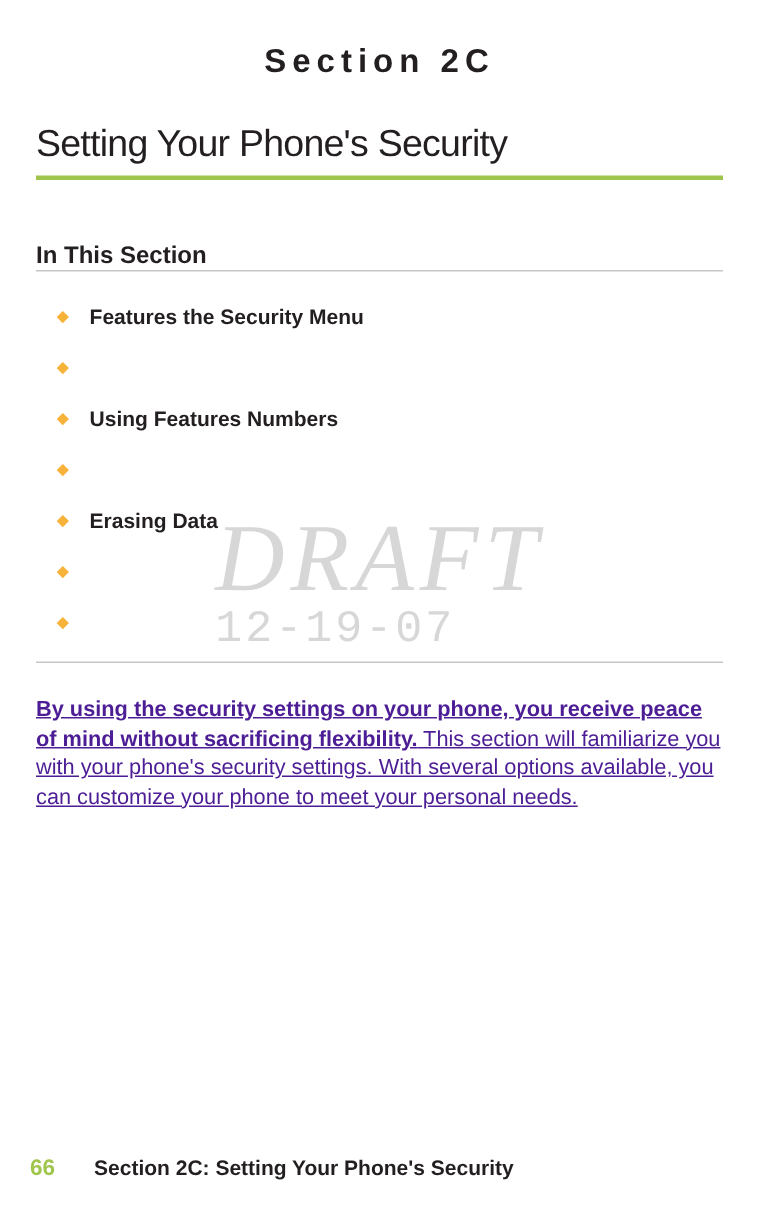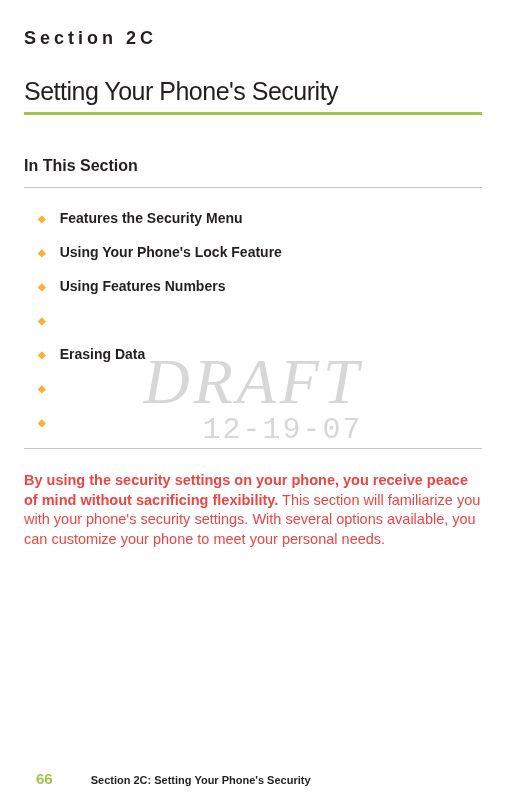--- a/index.html
+++ b/index.html
@@ -11,22 +11,22 @@
     color: #000;
     position: relative;
     overflow: hidden;
   }
   .page {
     padding: 28px 24px 0 24px;
     position: relative;
     height: 100%;
   }
   .section-label {
-    text-align: left;
-    font-size: 18px;
+    text-align: center;
+    font-size: 22px;
     font-weight: 700;
     letter-spacing: 4px;
     color: #231f20;
     margin-bottom: 28px;
   }
   .title {
     font-size: 25px;
     font-weight: 400;
     color: #231f20;
     letter-spacing: -0.5px;
@@ -34,21 +34,21 @@
   }
   .green-rule {
     height: 3px;
     background: #9fc54d;
     margin-bottom: 42px;
   }
   .subhead {
     font-size: 16px;
     font-weight: 700;
     color: #231f20;
-    margin-bottom: 12px;
+    margin-bottom: 0;
   }
   .thin-rule {
     height: 1px;
     background: #c6c6c6;
     margin-bottom: 22px;
   }
   .toc {
     list-style: none;
     margin-bottom: 10px;
   }
@@ -63,32 +63,33 @@
   .diamond {
     color: #f7b239;
     font-size: 10px;
     margin-right: 14px;
     margin-left: 14px;
     line-height: 18px;
   }
   .body-text {
     font-size: 14.5px;
     line-height: 1.35;
-    color: #ef4444;
+    color: #4c1d95;
     margin-top: 18px;
+    text-decoration: underline;
   }
   .body-text .lead {
     font-weight: 700;
   }
   .watermark {
     position: absolute;
     left: 50%;
-    top: 350px;
+    top: 340px;
     transform: translateX(-50%);
-    text-align: right;
+    text-align: left;
     pointer-events: none;
     z-index: 0;
   }
   .watermark-line1 {
     font-size: 64px;
     font-weight: 400;
     color: rgba(140,140,140,0.35);
     letter-spacing: 4px;
     font-family: Georgia, "Times New Roman", serif;
     font-style: italic;
@@ -102,35 +103,34 @@
     font-family: Liberation Mono, monospace;
     line-height: 1.1;
   }
   .content-layer {
     position: relative;
     z-index: 1;
   }
   .footer {
     position: absolute;
     bottom: 24px;
-    left: 36px;
+    left: 20px;
     right: 24px;
     display: flex;
     align-items: baseline;
     font-weight: 700;
     color: #231f20;
   }
   .footer-page {
     font-size: 15px;
     color: #9fc54d;
     margin-right: 26px;
   }
   .footer-text {
-    font-size: 11px;
-    margin-left: 12px;
+    font-size: 14px;
   }
 </style>
 </head>
 <body>
 
 <div class="page">
 
   <div class="watermark">
     <div class="watermark-line1">DRAFT</div>
     <div class="watermark-line2">12-19-07</div>
@@ -145,21 +145,20 @@
     <div class="subhead">In This Section</div>
     <div class="thin-rule"></div>
 
     <ul class="toc">
       <li>
         <span class="diamond">◆</span>
         <span>Features the Security Menu</span>
       </li>
       <li>
         <span class="diamond">◆</span>
-        <span>Using Your Phone's Lock Feature</span>
       </li>
       <li>
         <span class="diamond">◆</span>
         <span>Using Features Numbers</span>
       </li>
       <li>
         <span class="diamond">◆</span>
       </li>
       <li>
         <span class="diamond">◆</span>

